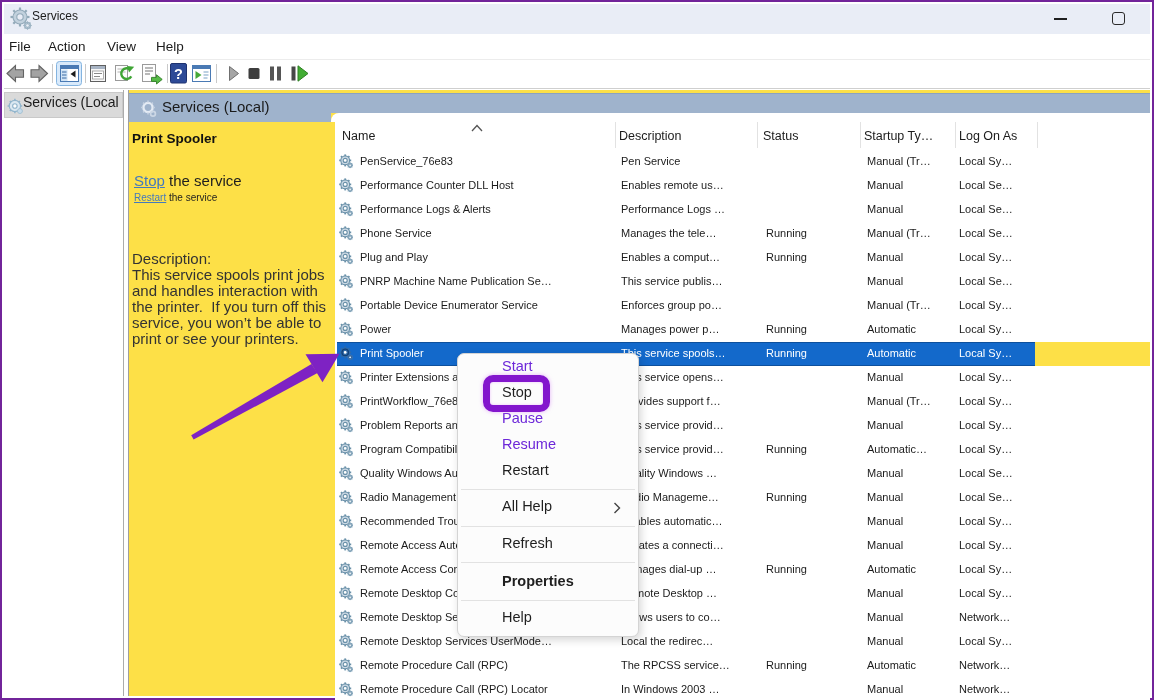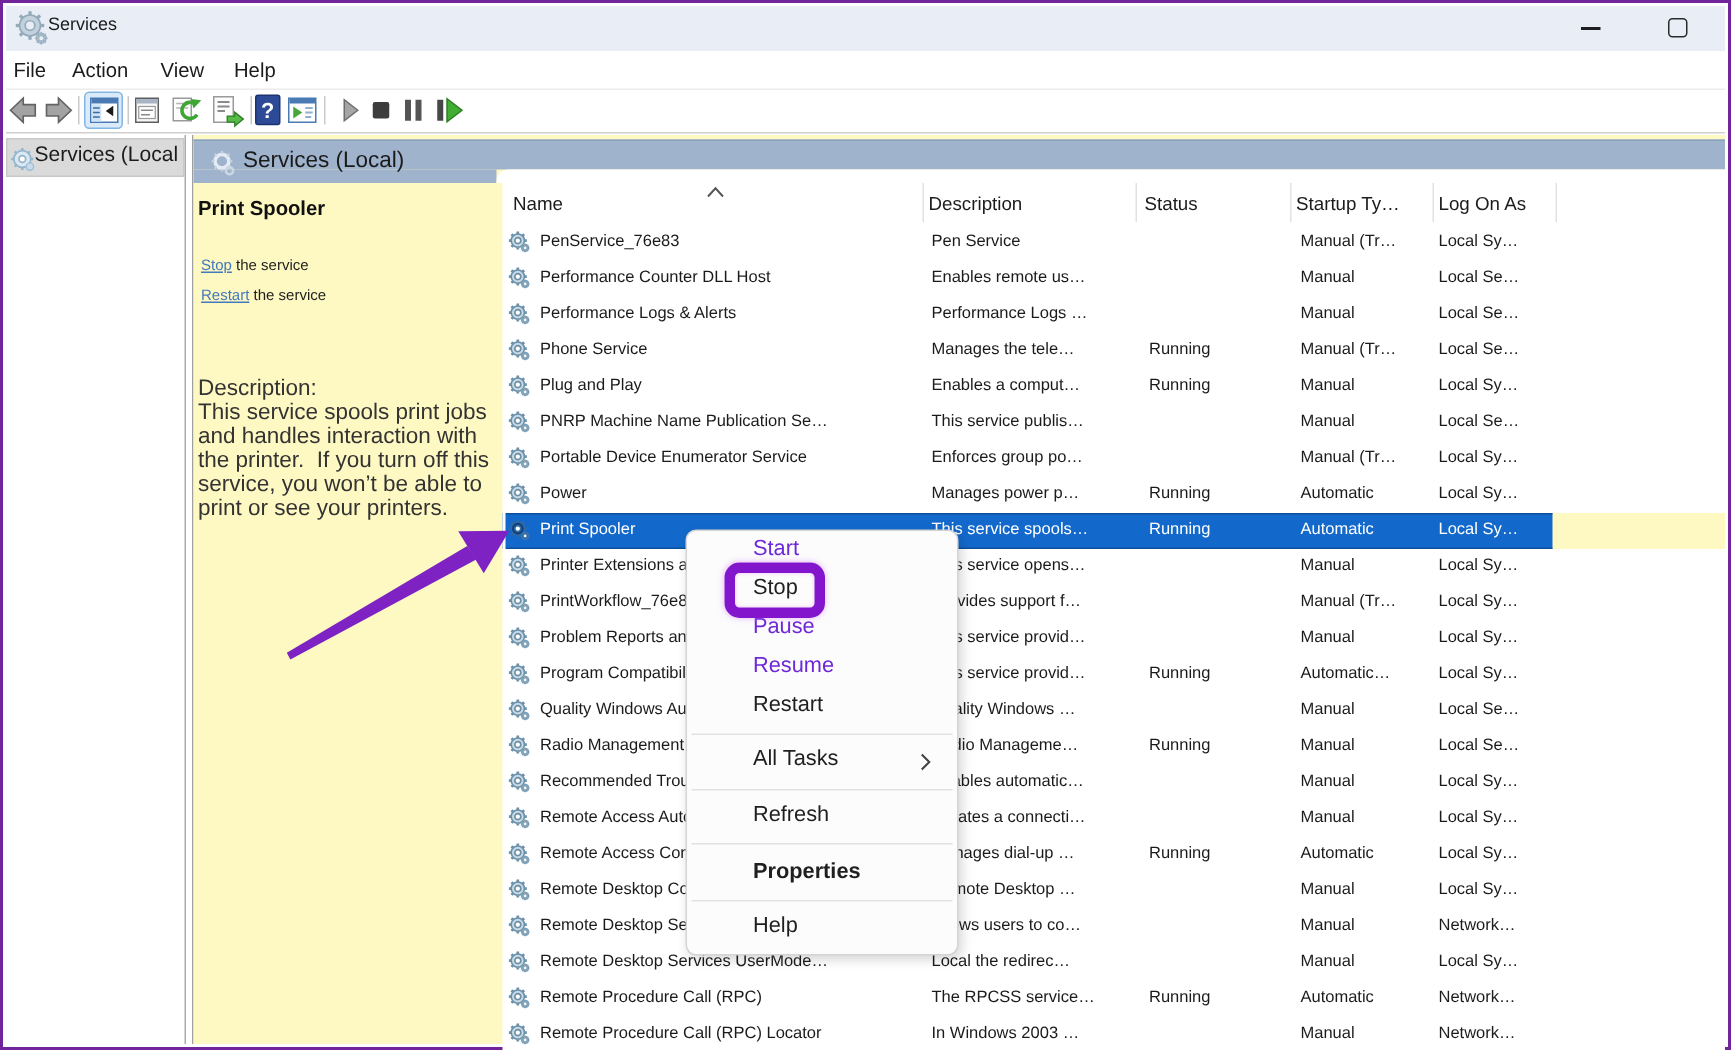--- a/index.html
+++ b/index.html
@@ -7,29 +7,29 @@
 #title .t{position:absolute;left:28px;top:5px;font-size:12px;color:#1c1c1c}
 #minb{position:absolute;top:14px;left:1050px;width:13px;height:2px;background:#1f1f1f}
 #maxb{position:absolute;top:8px;left:1108px;width:13px;height:13px;border:1.5px solid #2a2a2a;border-radius:3px}
 #menubar{position:absolute;left:2px;top:32px;right:2px;height:26px;background:#fff;border-bottom:1px solid #ececec;font-size:13.5px;color:#1b1b1b}
 #menubar span{position:absolute;top:5px}
 #toolbar{position:absolute;left:2px;top:58px;right:2px;height:29px;background:#fff;border-bottom:1px solid #cfcfcf}
 #sidebar{position:absolute;left:2px;top:88px;width:120px;bottom:2px;background:#fff}
 #sidehead{position:absolute;left:0;top:2px;width:119px;height:26px;background:#dadada;border:1px solid #c9c9c9}
 #sidehead .t{position:absolute;left:18px;top:1px;font-size:14px;color:#1b1b1b;white-space:nowrap}
 #sidediv{position:absolute;left:121px;top:88px;width:6px;bottom:2px;background:#fff;border-left:1px solid #ababab;border-right:1px solid #9f9f9f}
-#main{position:absolute;left:127px;top:88px;right:2px;bottom:2px;background:#fef9c3}
+#main{position:absolute;left:127px;top:88px;right:2px;bottom:2px;background:#fde047}
 #banner{position:absolute;left:0;top:3px;right:0;height:20px;background:#9fb3cc;border-top:1px solid #8ba2bf}
 #bannerdeep{position:absolute;left:0;top:23px;width:202px;height:9px;background:#9fb3cc}
 #tab{position:absolute;left:202px;top:23px;right:0;height:9px;background:#fff;border-top-left-radius:8px}
 #bannertxt{position:absolute;left:33px;top:8px;font-size:15px;color:#1a1a1a}
 
 .mc{position:absolute;color:#1e1e1e}
 #ps{left:3px;top:41px;font-size:13.5px;font-weight:bold;color:#111}
-#stopln{left:5px;top:82px;font-size:10px}
+#stopln{left:5px;top:82px;font-size:15px}
 #restln{left:5px;top:102px;font-size:10px}
 a.lnk{color:#4479bd;text-decoration:underline}
 #desc{left:3px;top:161px;font-size:15px;line-height:16px;color:#333}
 
 #thead{position:absolute;left:206px;top:30px;right:0;height:30px;background:#fff;font-size:12.5px;color:#1b1b1b}
 #thead span{position:absolute;top:9px}
 #thead .vline{position:absolute;top:2px;height:26px;width:1px;background:#e2e2e2}
 #chev{position:absolute;left:136px;top:4px;width:12px;height:8px}
 .row{position:absolute;left:206px;right:0;height:24px;font-size:11px;color:#1b1b1b;background:#fff}
 .row .rg{position:absolute;left:4px;top:4px}
@@ -908,21 +908,21 @@
    <polygon points="189.2,433.2 191.6,437.6 315.5,371.0 309.5,362.0 " fill="#7e22c3"></polygon>
    <polygon points="320.5,380.2 337.5,351.8 303.5,352.2 " fill="#7e22c3"></polygon>
  </svg>
  <div id="cmenu">
   <span class="it dis" style="top:4px">Start</span>
   <span class="it" style="top:30px">Stop</span>
   <span class="it dis" style="top:56px">Pause</span>
   <span class="it dis" style="top:82px">Resume</span>
   <span class="it" style="top:108px">Restart</span>
   <div class="sep" style="top:135px"></div>
-  <span class="it" style="top:144px">All Tasks</span>
+  <span class="it" style="top:144px">All Help</span>
   <svg style="position:absolute;left:155px;top:148px" width="8" height="12" viewBox="0 0 8 12">
         <path d="M1.5 1 L6.5 6 L1.5 11" fill="none" stroke="#444" stroke-width="1.4"></path>
       </svg>
   <div class="sep" style="top:172px"></div>
   <span class="it" style="top:181px">Refresh</span>
   <div class="sep" style="top:208px"></div>
   <span class="it" style="top:219px;font-weight:bold">Properties</span>
   <div class="sep" style="top:246px"></div>
   <span class="it" style="top:255px">Help</span>
  </div>

